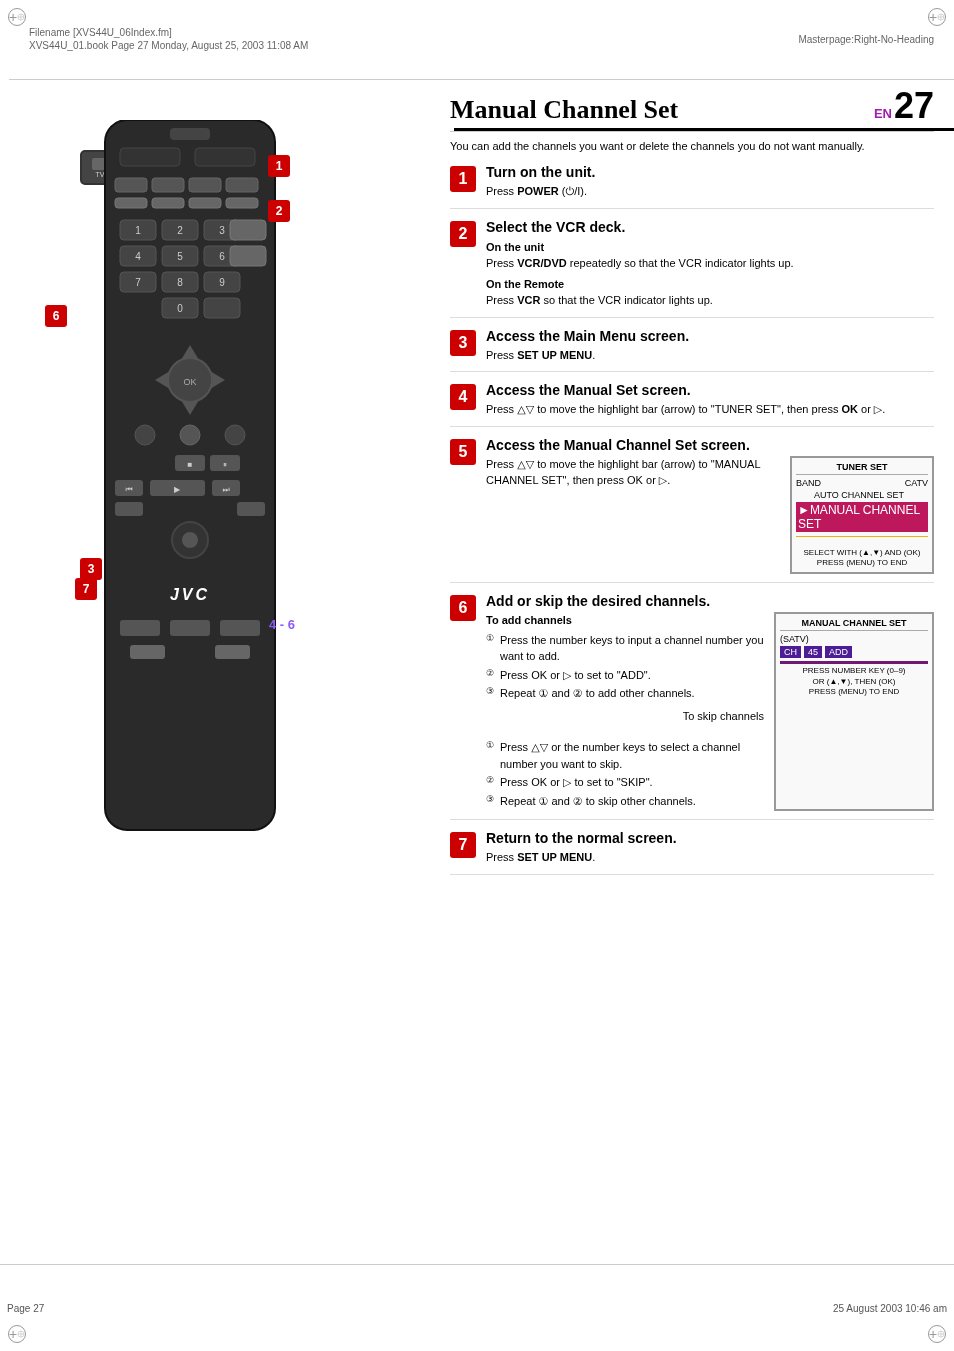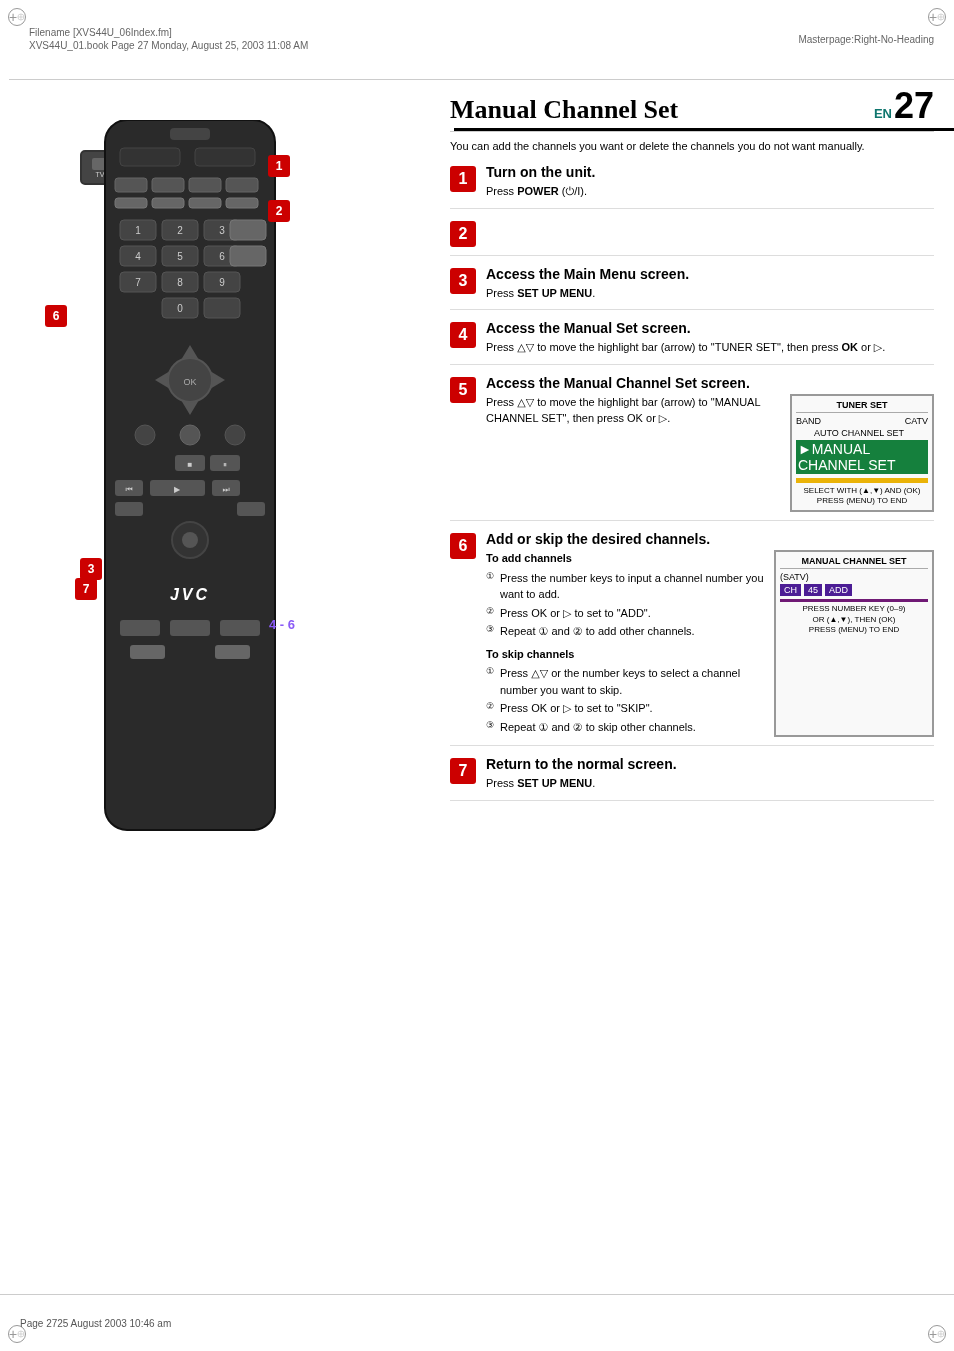--- a/index.html
+++ b/index.html
@@ -68,21 +68,21 @@
       position: absolute;
       top: 80px; right: 0;
       width: 500px;
       text-align: right;
       padding: 8px 20px 4px 0;
       border-bottom: 3px solid #000;
     }
     .page-title-bar .en-label {
       font-size: 13px;
       font-weight: bold;
-      color: #0f766e;
+      color: #a21caf;
       text-align: right;
     }
     .page-title-bar .page-num {
       font-size: 36px;
       font-weight: bold;
       margin-left: 2px;
       line-height: 1;
       margin-top: 9px;
     }
 
@@ -244,22 +244,22 @@
     .tuner-screen-row {
       display: flex;
       justify-content: space-between;
       margin-bottom: 2px;
     }
     .tuner-screen-item {
       font-size: 9px;
     }
     .tuner-screen-footer {
       margin-top: 4px;
-      border-top: 5px solid #eab308;
-      padding-top: 3px;
+      border-top: 1px solid #eab308;
+      padding-top: 11px;
       font-size: 8px;
       text-align: center;
       line-height: 1.3;
     }
 
     
     .step6-layout {
       display: flex;
       gap: 10px;
     }
@@ -317,25 +317,26 @@
       content: attr(data-num);
       position: absolute;
       left: 0;
       font-size: 9px;
     }
 
     
     .footer {
       position: absolute;
       bottom: 0; left: 0; right: 0;
-      height: 57px;
+      height: 87px;
       border-top: 1px solid #ccc;
       display: flex;
       align-items: center;
-      padding: 5px 20px;
+      justify-content: space-between;
+      padding: 5px 7px;
     }
     .footer-left {
       font-size: 10px;
       color: #555;
     }
     .footer-right {
       font-size: 10px;
       color: #555;
     }
   </style>
@@ -495,20 +496,29 @@
     <div class="step-content">
       <div class="step-title">Turn on the unit.</div>
       <div class="step-body">
         Press <span class="bold">POWER</span> (⏻/I).
       </div>
     </div>
   </div>
 
   <div class="step">
     <div class="step-num">2</div>
+    <div class="step-content">
+      <div class="step-title">Select the VCR deck.</div>
+      <div class="step-body">
+        <span class="section-head">On the unit</span>
+        Press <span class="bold">VCR/DVD</span> repeatedly so that the VCR indicator lights up.
+        <span class="section-head">On the Remote</span>
+        Press <span class="bold">VCR</span> so that the VCR indicator lights up.
+      </div>
+    </div>
   </div>
 
   <div class="step">
     <div class="step-num">3</div>
     <div class="step-content">
       <div class="step-title">Access the Main Menu screen.</div>
       <div class="step-body">
         Press <span class="bold">SET UP MENU</span>.
       </div>
     </div>
@@ -532,40 +542,40 @@
         <div class="step5-text">
           Press △▽ to move the highlight bar (arrow) to "MANUAL CHANNEL SET", then press <span class="bold">OK</span> or ▷.
         </div>
         <div class="tuner-screen">
           <div class="tuner-screen-title">TUNER SET</div>
           <div class="tuner-screen-row">
             <span class="tuner-screen-item">BAND</span>
             <span class="tuner-screen-item">CATV</span>
           </div>
           <div style="margin-bottom:2px;font-size:9px;margin-left:18px;">AUTO CHANNEL SET</div>
-          <div style="background:#15803d;color:#fff;padding:1px 2px;font-size:14px;">►MANUAL CHANNEL SET</div>
+          <div style="background:#be185d;color:#fff;padding:1px 2px;font-size:12px;">►MANUAL CHANNEL SET</div>
           <div class="tuner-screen-footer">SELECT WITH (▲,▼) AND (OK)<br>PRESS (MENU) TO END</div>
         </div>
       </div>
     </div>
   </div>
 
   <div class="step">
     <div class="step-num">6</div>
     <div class="step-content">
       <div class="step-title">Add or skip the desired channels.</div>
       <div class="step6-layout">
         <div class="step6-text">
           <div style="font-weight:bold;margin-bottom:3px;">To add channels</div>
           <ol class="step-list">
             <li data-num="①">Press the <span class="bold">number keys</span> to input a channel number you want to add.</li>
             <li data-num="②">Press <span class="bold">OK</span> or ▷ to set to "ADD".</li>
             <li data-num="③">Repeat ① and ② to add other channels.</li>
           </ol>
-          <div style="font-weight:bold;margin-top:6px;margin-bottom:3px;">To skip channels</div>
+          <div style="font-weight:normal;margin-top:6px;margin-bottom:15px;text-align:right;">To skip channels</div>
           <ol class="step-list">
             <li data-num="①">Press △▽ or the <span class="bold">number keys</span> to select a channel number you want to skip.</li>
             <li data-num="②">Press <span class="bold">OK</span> or ▷ to set to "SKIP".</li>
             <li data-num="③">Repeat ① and ② to skip other channels.</li>
           </ol>
         </div>
         <div class="manual-screen">
           <div class="manual-screen-title">MANUAL CHANNEL SET</div>
           <div style="font-size:9px;margin-bottom:2px;">(SATV)</div>
           <div class="manual-screen-ch">

